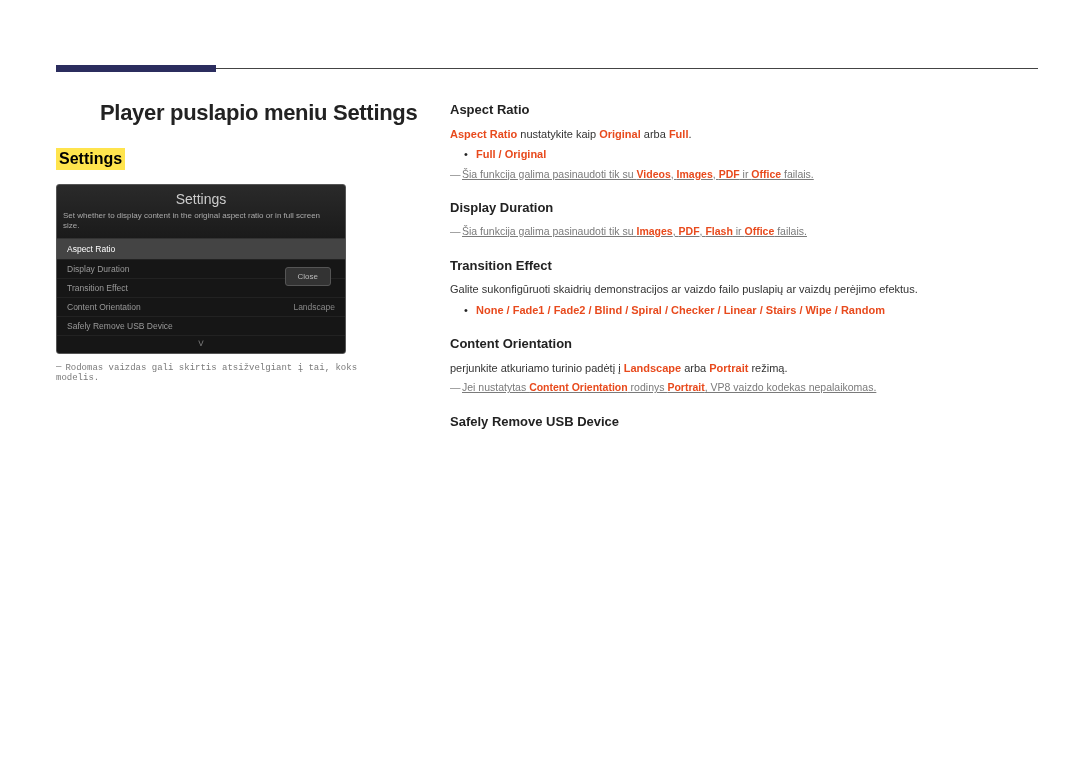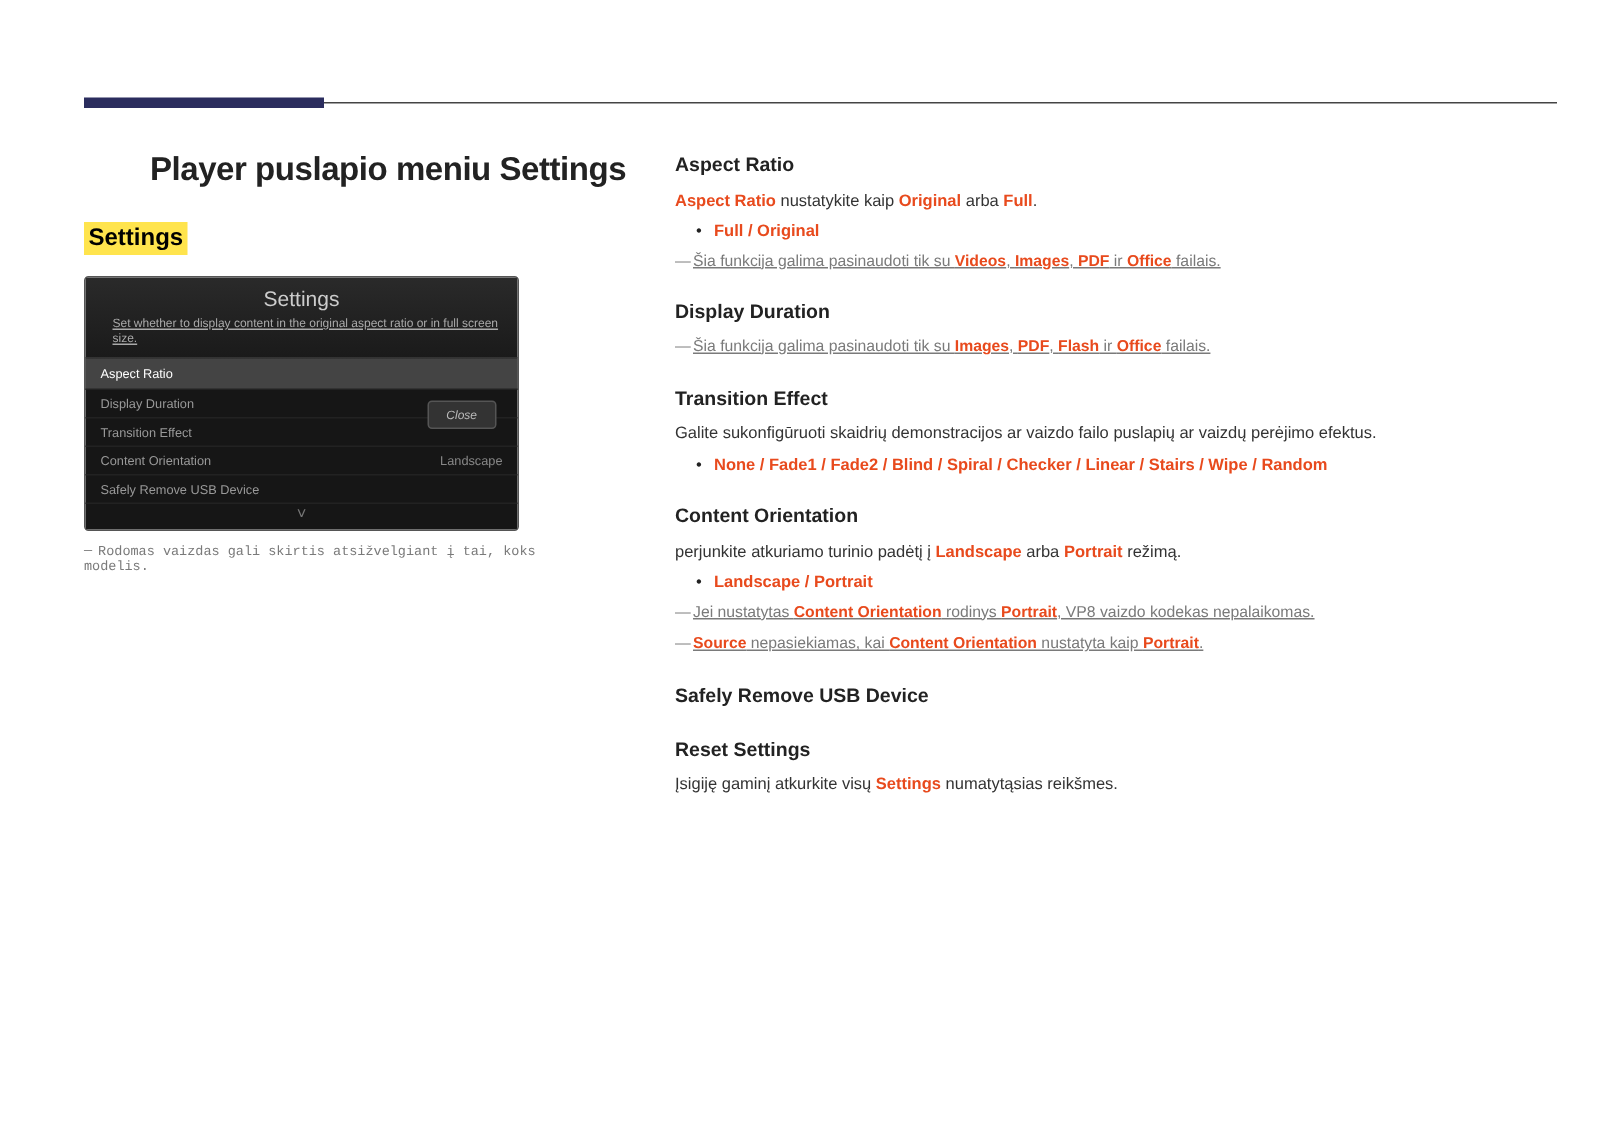--- a/index.html
+++ b/index.html
@@ -64,23 +64,22 @@
   .device-title {
     text-align: center;
     font-size: 14px;
     color: #ccc;
     padding: 6px 0 4px 0;
     font-weight: normal;
   }
   .device-sub {
     font-size: 8px;
     color: #aaa;
-    padding: 0 10px 6px 18px;
+    padding: 0 10px 6px 6px;
     line-height: 1.3;
-    text-decoration: underline;
   }
   .menu-list {
     border-top: 1px solid #333;
   }
   .menu-row {
     display: flex;
     justify-content: space-between;
     align-items: center;
     padding: 4px 10px;
     font-size: 8.5px;
@@ -96,21 +95,20 @@
   .close-btn {
     position: absolute;
     right: 14px;
     top: 82px;
     background: #333;
     color: #bbb;
     font-size: 8px;
     padding: 4px 12px;
     border-radius: 3px;
     border: 1px solid #555;
-    font-style: italic;
   }
   .device-chevron {
     position: absolute;
     bottom: 4px;
     left: 50%;
     transform: translateX(-50%);
     color: #777;
     font-size: 11px;
   }
   .device-footnote {
@@ -241,35 +239,23 @@
     <div class="bullet-line">
       <span class="red">None</span><span class="sep"> / </span><span class="red">Fade1</span><span class="sep"> / </span><span class="red">Fade2</span><span class="sep"> / </span><span class="red">Blind</span><span class="sep"> / </span><span class="red">Spiral</span><span class="sep"> / </span><span class="red">Checker</span><span class="sep"> / </span><span class="red">Linear</span><span class="sep"> / </span><span class="red">Stairs</span><span class="sep"> / </span><span class="red">Wipe</span><span class="sep"> / </span><span class="red">Random</span>
     </div>
   </div>
 
   <div class="section">
     <div class="section-title">Content Orientation</div>
     <div class="body-line">
       <span>perjunkite atkuriamo turinio padėtį į </span><span class="red-n">Landscape</span><span> arba </span><span class="red-n">Portrait</span><span> režimą.</span>
     </div>
-    <div class="bullet-line">
-      <span class="red">Landscape</span><span class="sep"> / </span><span class="red">Portrait</span>
-    </div>
     <div class="note-line">
       <span class="dash2">―</span><span>Jei nustatytas </span><span class="red-n">Content Orientation</span><span class="gray"> rodinys </span><span class="red-n">Portrait</span><span class="gray">, VP8 vaizdo kodekas nepalaikomas.</span>
     </div>
-    <div class="note-line">
-      <span class="dash2">―</span><span class="red-n">Source</span><span class="gray"> nepasiekiamas, kai </span><span class="red-n">Content Orientation</span><span class="gray"> nustatyta kaip </span><span class="red-n">Portrait</span><span class="gray">.</span>
-    </div>
   </div>
 
   <div class="section">
     <div class="section-title">Safely Remove USB Device</div>
   </div>
 
-  <div class="section">
-    <div class="section-title">Reset Settings</div>
-    <div class="body-line">
-      <span>Įsigiję gaminį atkurkite visų </span><span class="red-n">Settings</span><span> numatytąsias reikšmes.</span>
-    </div>
-  </div>
 
 </div>
 
 </body></html>

